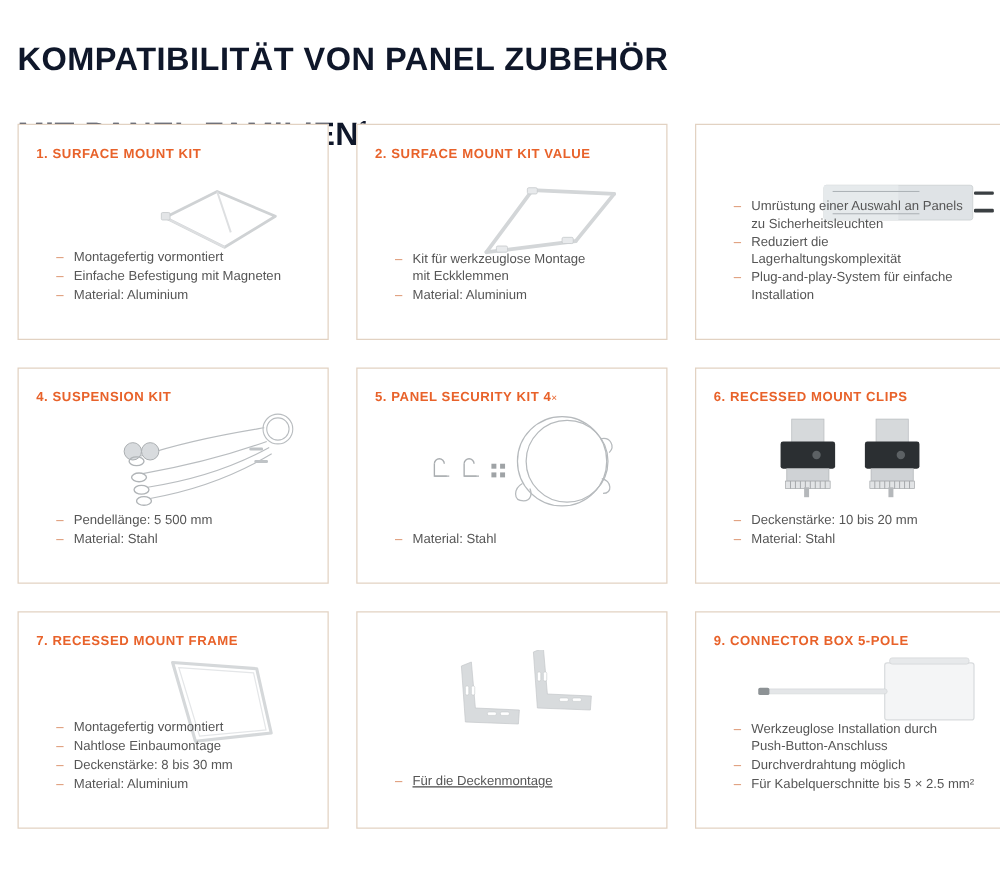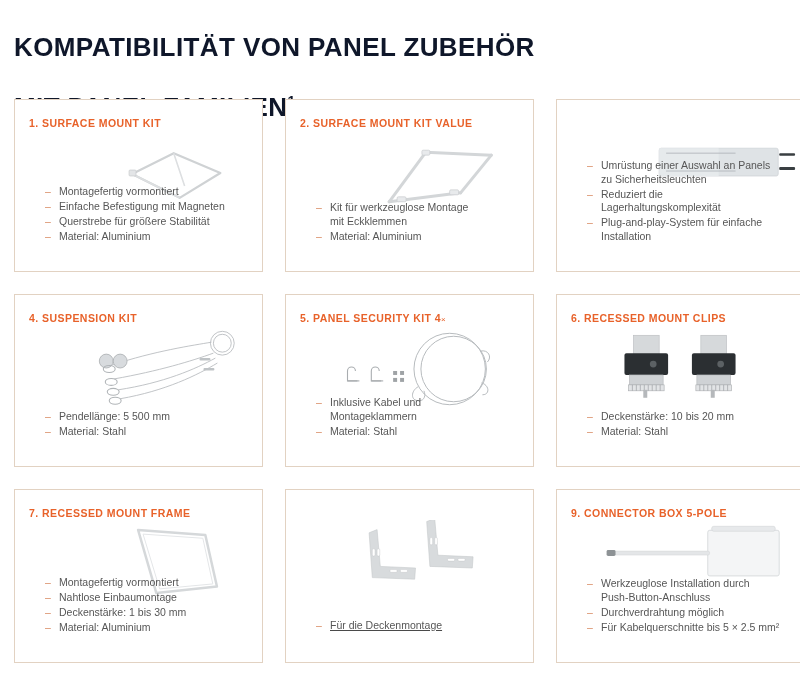--- a/index.html
+++ b/index.html
@@ -137,21 +137,20 @@
           <path d="M118 44 L166 68"></path>
         </g>
         <g fill="#e3e5e7" stroke="#c8cbcd" stroke-width="0.7">
           <rect x="115" y="40" width="7" height="6" rx="1"></rect>
         </g>
       </svg>
     </div>
     <ul class="bullets">
       <li>Montagefertig vormontiert</li>
       <li>Einfache Befestigung mit Magneten</li>
-      <li>Querstrebe für größere Stabilität</li>
       <li>Material: Aluminium</li>
     </ul>
   </div>
 
   <div class="card">
     <div class="card-title">2. SURFACE MOUNT KIT VALUE</div>
     <div class="illus">
       <svg viewBox="0 0 249 88" preserveAspectRatio="xMidYMid meet">
         <g fill="none" stroke="#d3d6d8" stroke-width="3" stroke-linejoin="round" stroke-linecap="round">
           <path d="M104 72 L141 22"></path>
@@ -252,21 +251,20 @@
         </g>
         <g fill="#9fa3a6">
           <rect x="108" y="46" width="4" height="4"></rect>
           <rect x="115" y="46" width="4" height="4"></rect>
           <rect x="108" y="53" width="4" height="4"></rect>
           <rect x="115" y="53" width="4" height="4"></rect>
         </g>
       </svg>
     </div>
     <ul class="bullets">
-      <li>Inklusive Kabel und Montageklammern</li>
       <li>Material: Stahl</li>
     </ul>
   </div>
 
   <div class="card">
     <div class="card-title">6. RECESSED MOUNT CLIPS</div>
     <div class="illus">
       <svg viewBox="0 0 249 88" preserveAspectRatio="xMidYMid meet">
         <g>
           <rect x="77" y="10" width="26" height="22" fill="#d6d9db" stroke="#b9bcbf" stroke-width="0.6"></rect>
@@ -306,21 +304,21 @@
           <path d="M124 12 L205 18 L219 80 L146 88 Z"></path>
         </g>
         <g fill="none" stroke="#e4e6e8" stroke-width="1.2">
           <path d="M130 17 L202 22 L214 77 L150 83 Z"></path>
         </g>
       </svg>
     </div>
     <ul class="bullets">
       <li>Montagefertig vormontiert</li>
       <li>Nahtlose Einbaumontage</li>
-      <li>Deckenstärke: 1 bis 30 mm</li>
+      <li>Deckenstärke: 8 bis 30 mm</li>
       <li>Material: Aluminium</li>
     </ul>
   </div>
 
   <div class="card">
     <div class="illus">
       <svg viewBox="0 0 249 110" preserveAspectRatio="xMidYMid meet">
         <g fill="#d8dbdd" stroke="#c4c7ca" stroke-width="0.7">
           <path d="M74 16 L84 12 L88 58 L132 60 L131 74 L78 72 Z"></path>
         </g>

